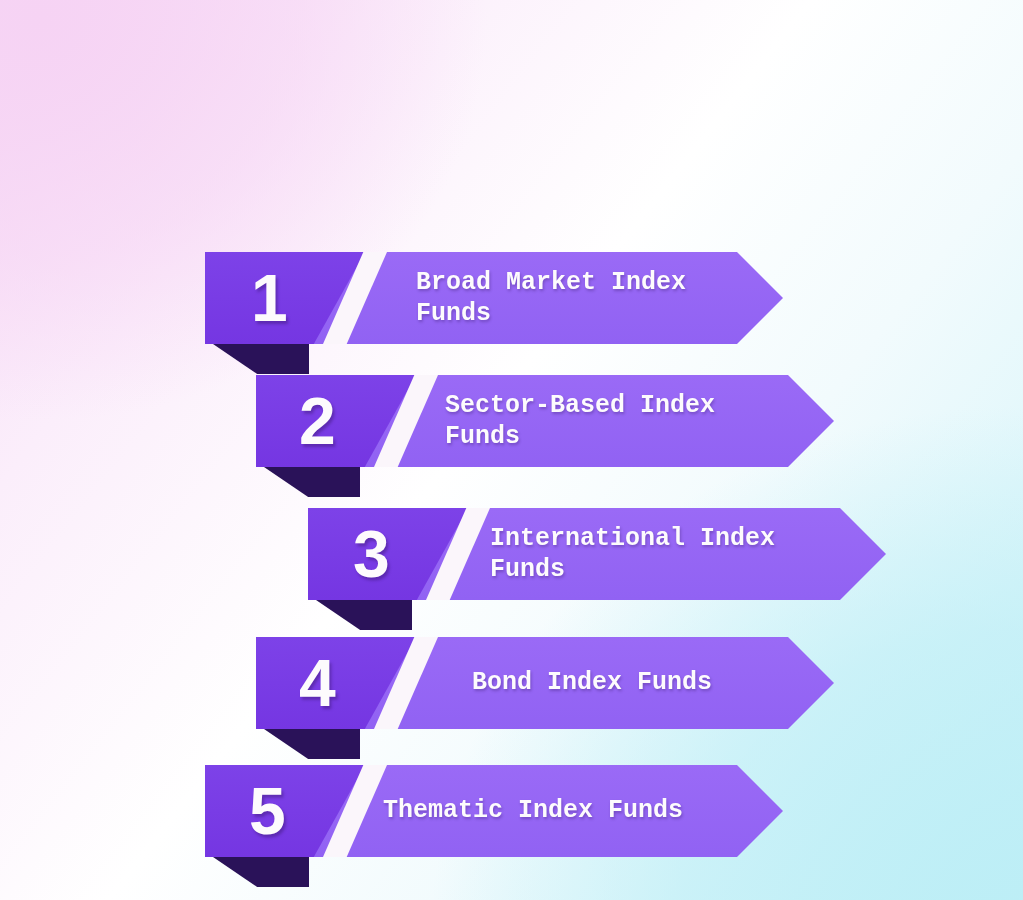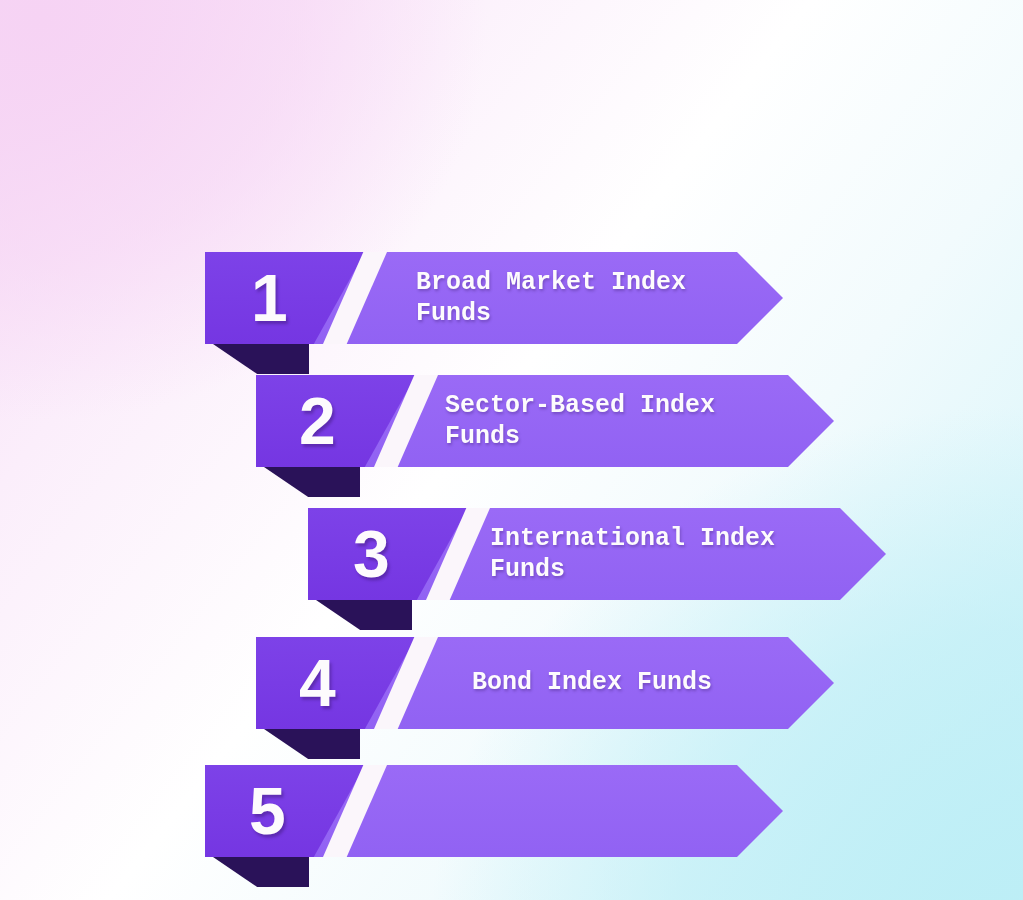--- a/index.html
+++ b/index.html
@@ -187,16 +187,17 @@
     </div>
 
     <div class="banner-row" style="left:205px; top:765px; width:578px;">
       <div class="banner-shadow"></div>
       <div class="banner-shape">
         <div class="banner-body"></div>
         <div class="banner-numblock" style="width:160px; clip-path:polygon(0 0, 100% 0, 68% 100%, 0 100%);"></div>
         <div class="banner-slash" style="left:118px; width:64px; clip-path:polygon(63% 0, 100% 0, 37% 100%, 0 100%);"></div>
       </div>
       <div class="banner-number" style="left:44px;">5</div>
+      <div class="banner-label" style="left:178px;">Thematic Index Funds</div>
     </div>
 
   </div>
 </div>
 
 </body></html>

